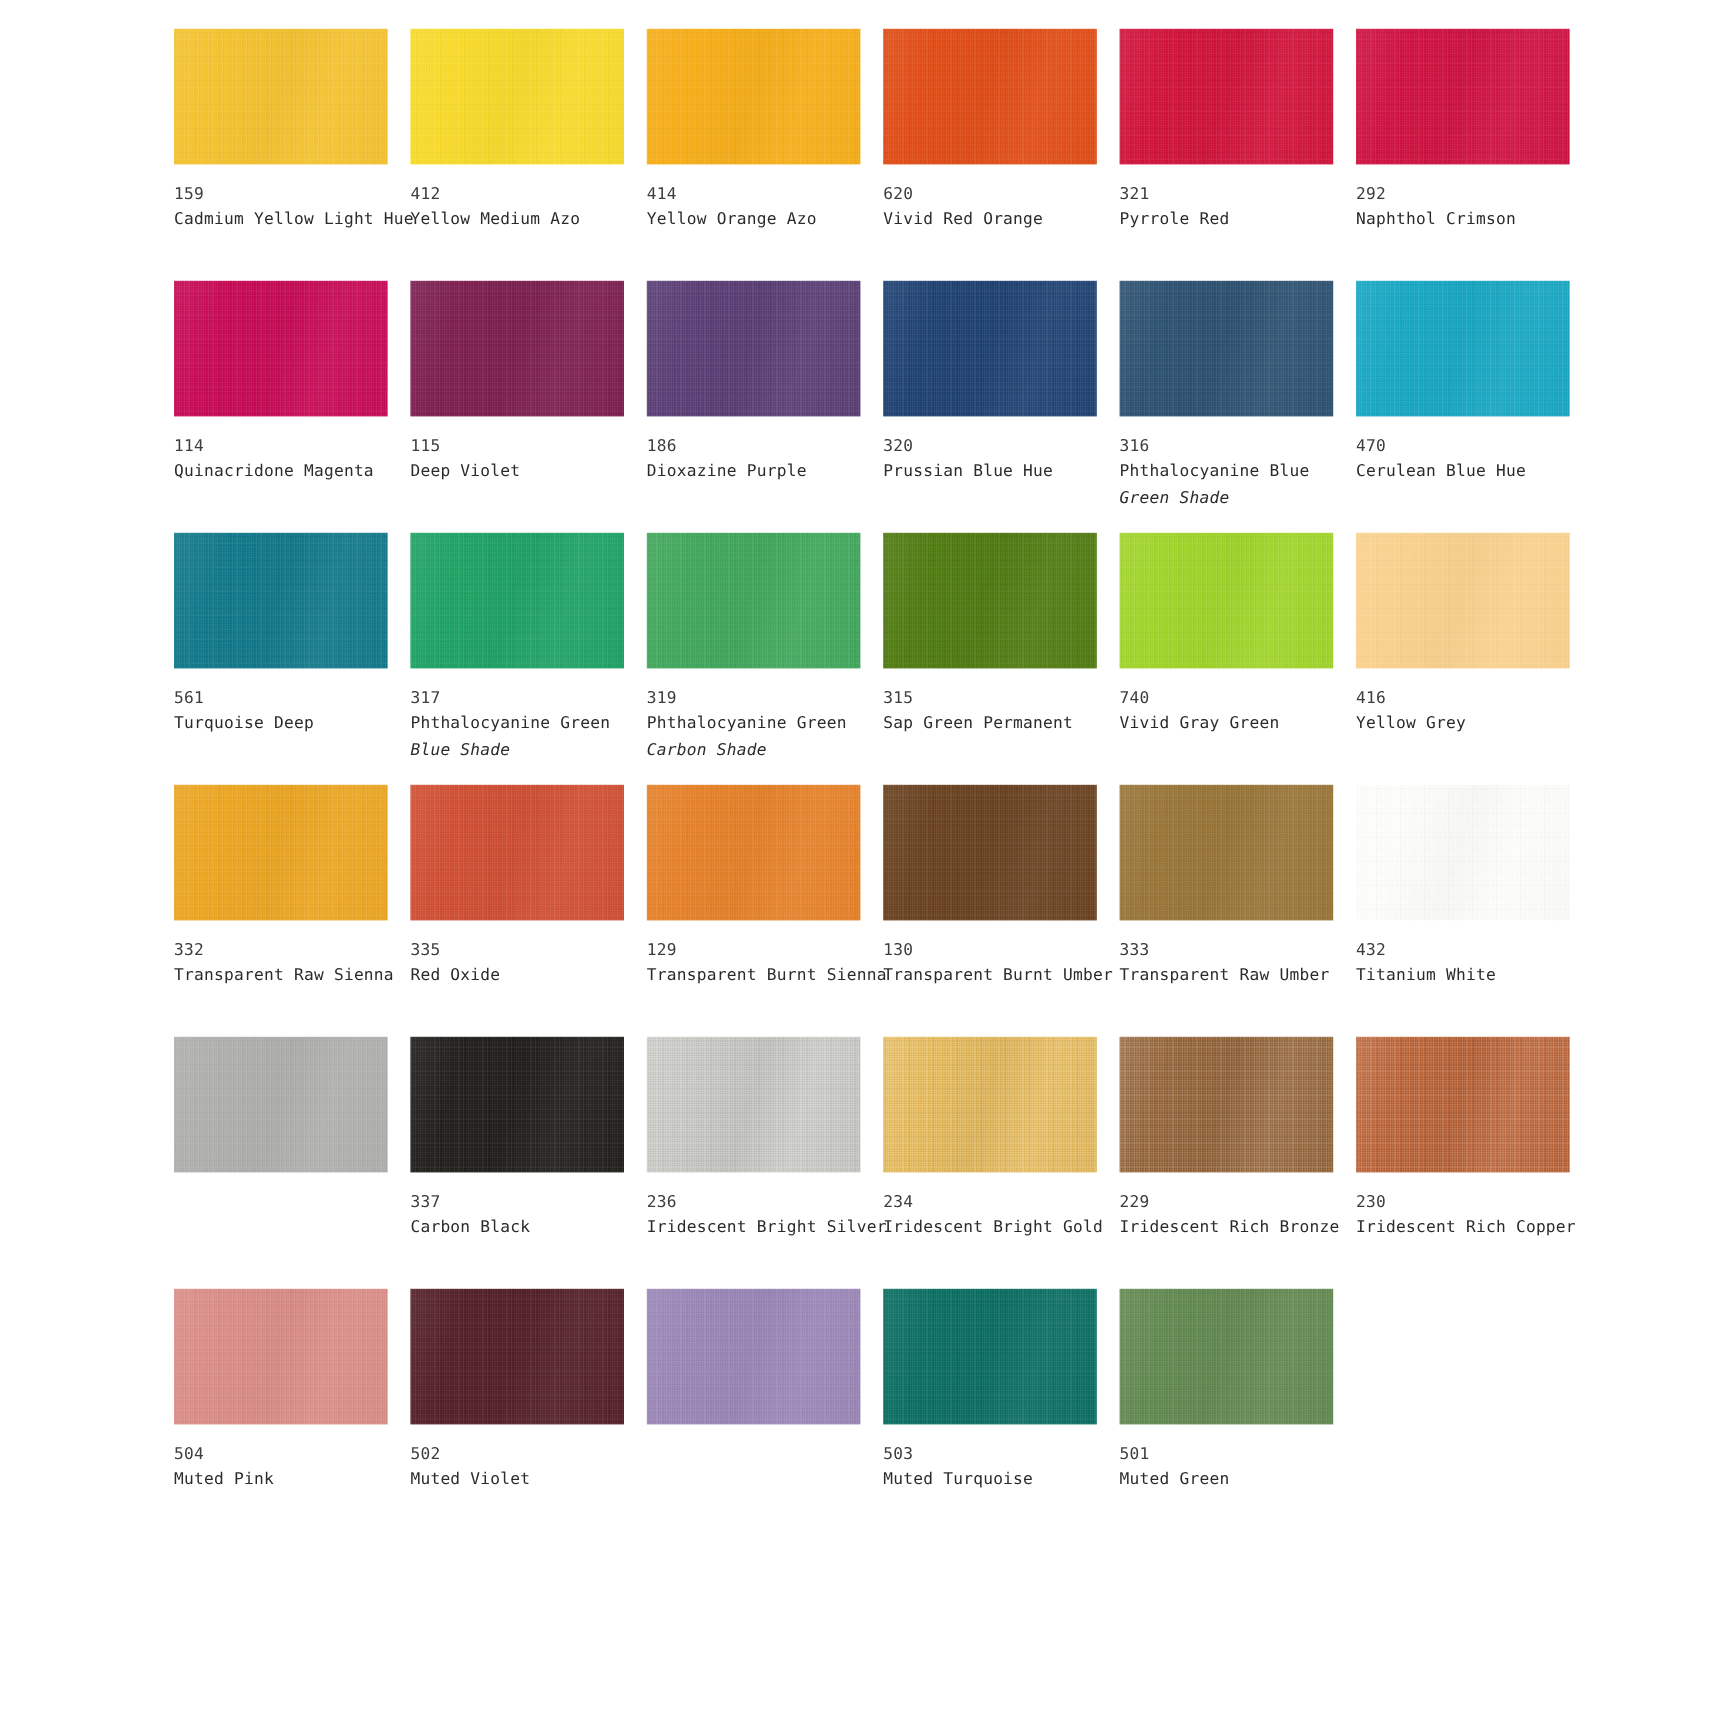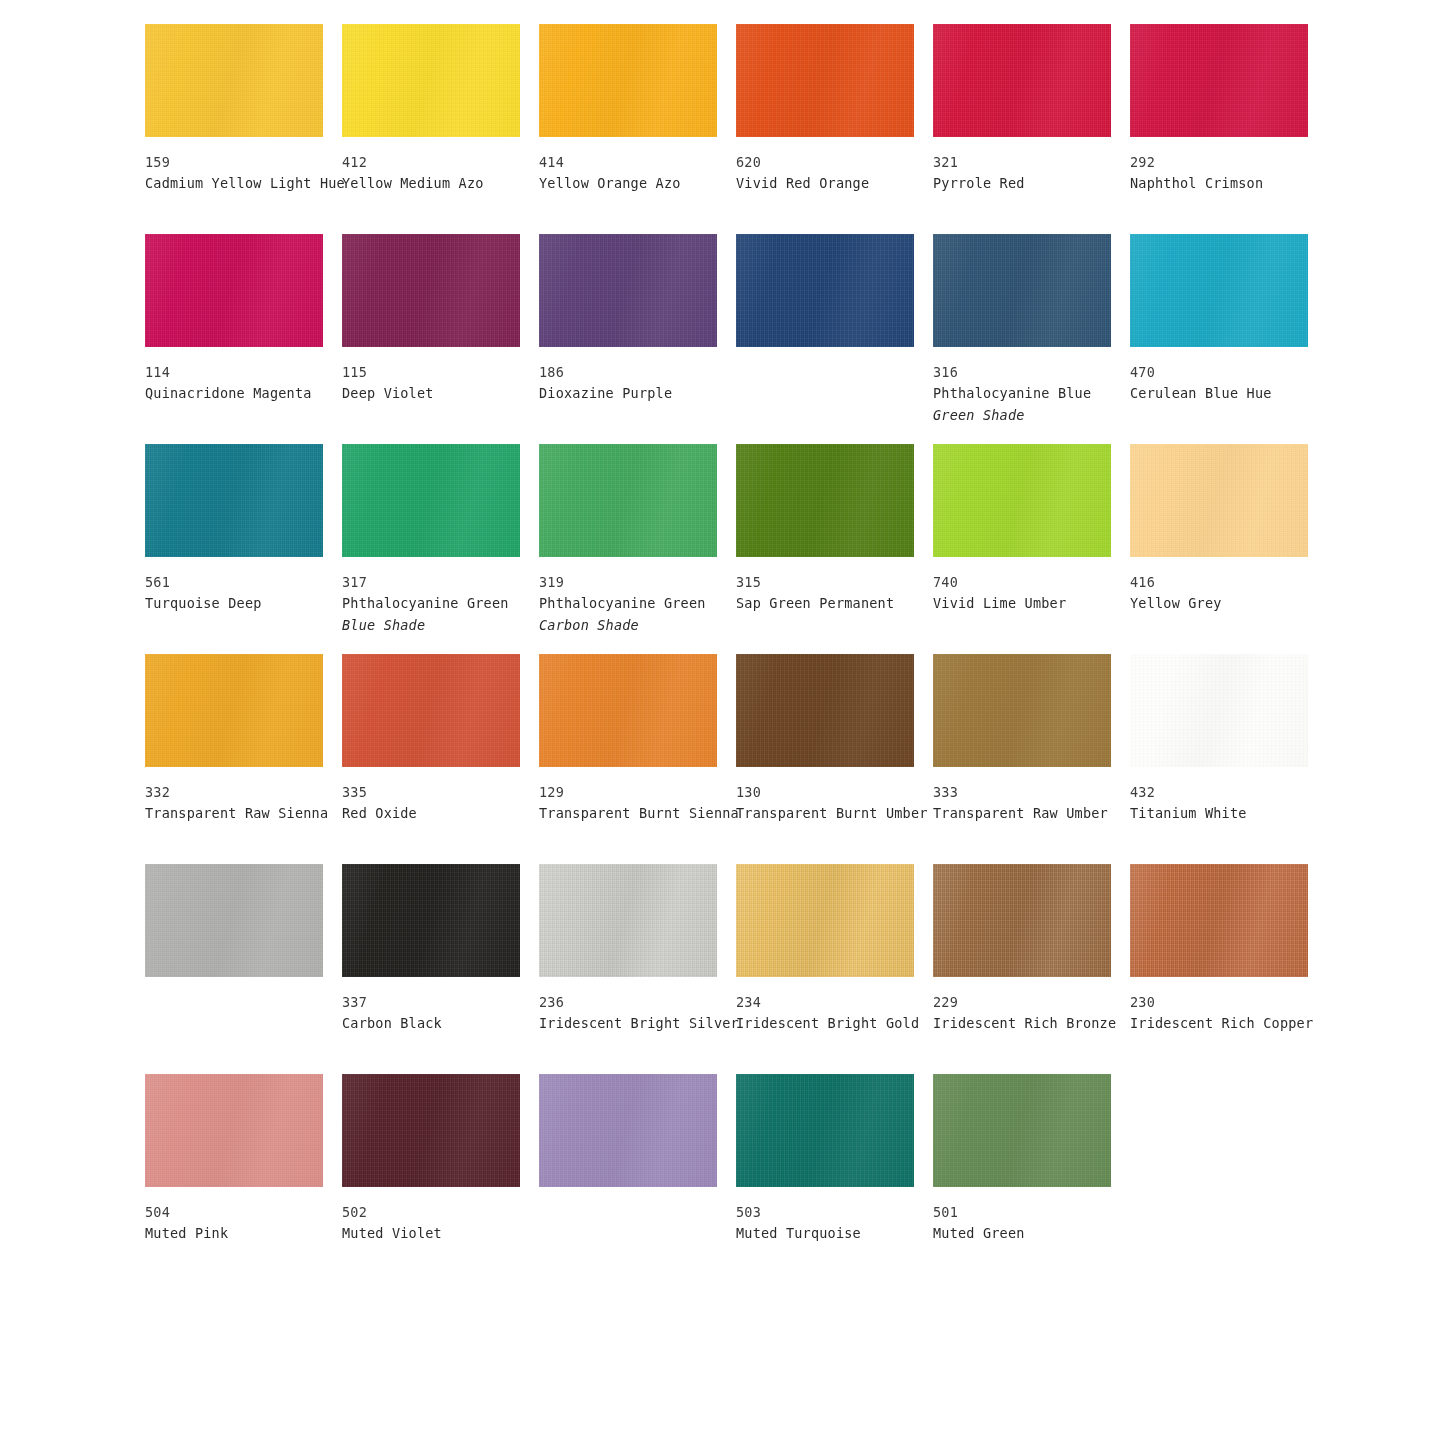--- a/index.html
+++ b/index.html
@@ -184,20 +184,24 @@
         <div class="labels">
           <div class="code">186</div>
           <div class="name"><span>Dioxazine Purple</span></div>
         </div>
       </div>
       <div class="cell">
         <div class="swatch" style="background: rgb(31, 66, 115);">
           <span class="grain"></span>
           <span class="sheen"></span>
         </div>
+        <div class="labels">
+          <div class="code">320</div>
+          <div class="name"><span>Prussian Blue Hue</span></div>
+        </div>
       </div>
       <div class="cell">
         <div class="swatch" style="background: rgb(45, 82, 114);">
           <span class="grain"></span>
           <span class="sheen"></span>
         </div>
         <div class="labels">
           <div class="code">316</div>
           <div class="name"><span>Phthalocyanine Blue</span><span class="ln2">Green Shade</span></div>
         </div>
@@ -252,21 +256,21 @@
           <div class="name"><span>Sap Green Permanent</span></div>
         </div>
       </div>
       <div class="cell">
         <div class="swatch" style="background: rgb(161, 214, 42);">
           <span class="grain"></span>
           <span class="sheen"></span>
         </div>
         <div class="labels">
           <div class="code">740</div>
-          <div class="name"><span>Vivid Lime Umber</span></div>
+          <div class="name"><span>Vivid Gray Green</span></div>
         </div>
       </div>
       <div class="cell">
         <div class="swatch" style="background: rgb(251, 211, 142);">
           <span class="grain"></span>
           <span class="sheen"></span>
         </div>
         <div class="labels">
           <div class="code">416</div>
           <div class="name"><span>Yellow Grey</span></div>

